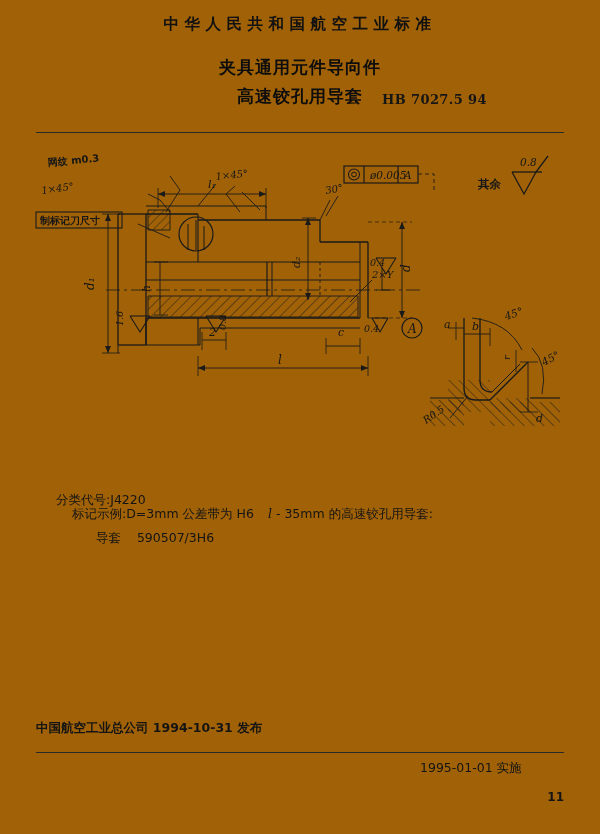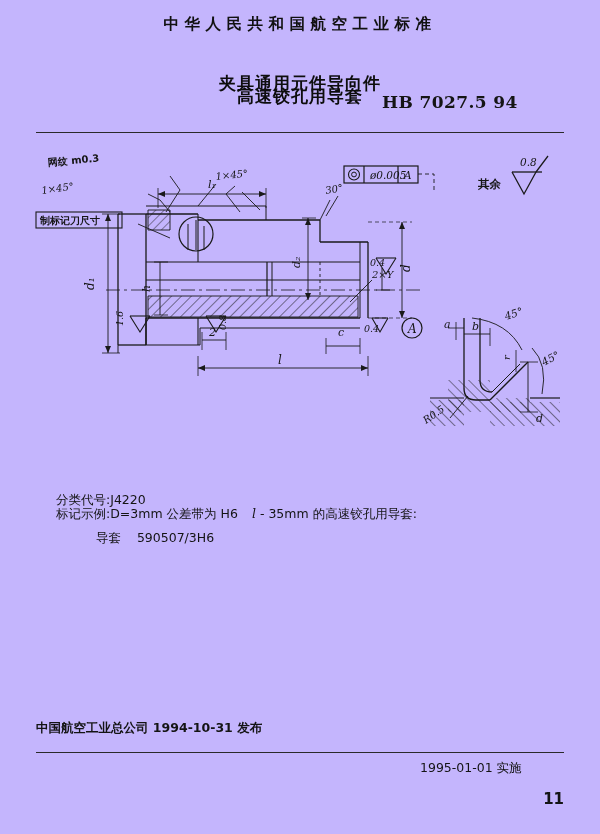--- a/index.html
+++ b/index.html
@@ -7,40 +7,40 @@
     padding: 0;
     background: #ffffff;
   }
   body {
     font-family: "DejaVu Sans", "Liberation Sans", sans-serif;
   }
   #page {
     position: relative;
     width: 600px;
     height: 834px;
-    background: #c4b5fd;
+    background: #a16207;
     overflow: hidden;
   }
 
   
   .hdr-national {
     position: absolute;
     top: 14px;
     left: 0;
     width: 600px;
     text-align: center;
     font-size: 15.5px;
     font-weight: bold;
     letter-spacing: 5.5px;
     color: #111;
     font-family: "DejaVu Sans", "Liberation Sans", sans-serif;
   }
   .hdr-title1 {
     position: absolute;
-    top: 72px;
+    top: 56px;
     left: 0;
     width: 600px;
     text-align: center;
     font-size: 17px;
     font-weight: bold;
     letter-spacing: 1px;
     color: #0d0d0d;
   }
   .hdr-title2 {
     position: absolute;
@@ -50,21 +50,21 @@
     text-align: center;
     font-size: 17px;
     font-weight: bold;
     letter-spacing: 1px;
     color: #0d0d0d;
   }
   .hdr-stdno {
     position: absolute;
     top: 92px;
     left: 382px;
-    font-size: 17px;
+    font-size: 13px;
     font-weight: bold;
     letter-spacing: 0.4px;
     color: #151515;
     font-family: "DejaVu Serif", "Liberation Serif", serif;
     white-space: nowrap;
   }
   .rule-top {
     position: absolute;
     top: 132px;
     left: 36px;
@@ -84,21 +84,21 @@
   
   .body-text {
     position: absolute;
     left: 56px;
     font-size: 12.5px;
     color: #141414;
     white-space: nowrap;
     font-family: "DejaVu Sans", "Liberation Sans", sans-serif;
   }
   .bt-class { top: 484px; margin-top: 8px; }
-  .bt-mark  { top: 506px; }
+  .bt-mark  { top: 506px; margin-left: 16px; }
   .bt-desig { top: 530px; left: 96px; }
   .bt-mark .sp { display: inline-block; width: 14px; }
   .ital { font-family: "DejaVu Serif", "Liberation Serif", serif; font-style: italic; }
 
   
   .ft-left {
     position: absolute;
     top: 720px;
     left: 36px;
     font-size: 12.5px;
@@ -114,21 +114,21 @@
     font-weight: normal;
     color: #141414;
     white-space: nowrap;
   }
   .ft-page {
     position: absolute;
     top: 790px;
     left: 0;
     width: 564px;
     text-align: right;
-    font-size: 15px;
+    font-size: 12px;
     font-weight: bold;
     color: #141414;
   }
 
   
   #drawing {
     position: absolute;
     top: 150px;
     left: 20px;
     width: 560px;

